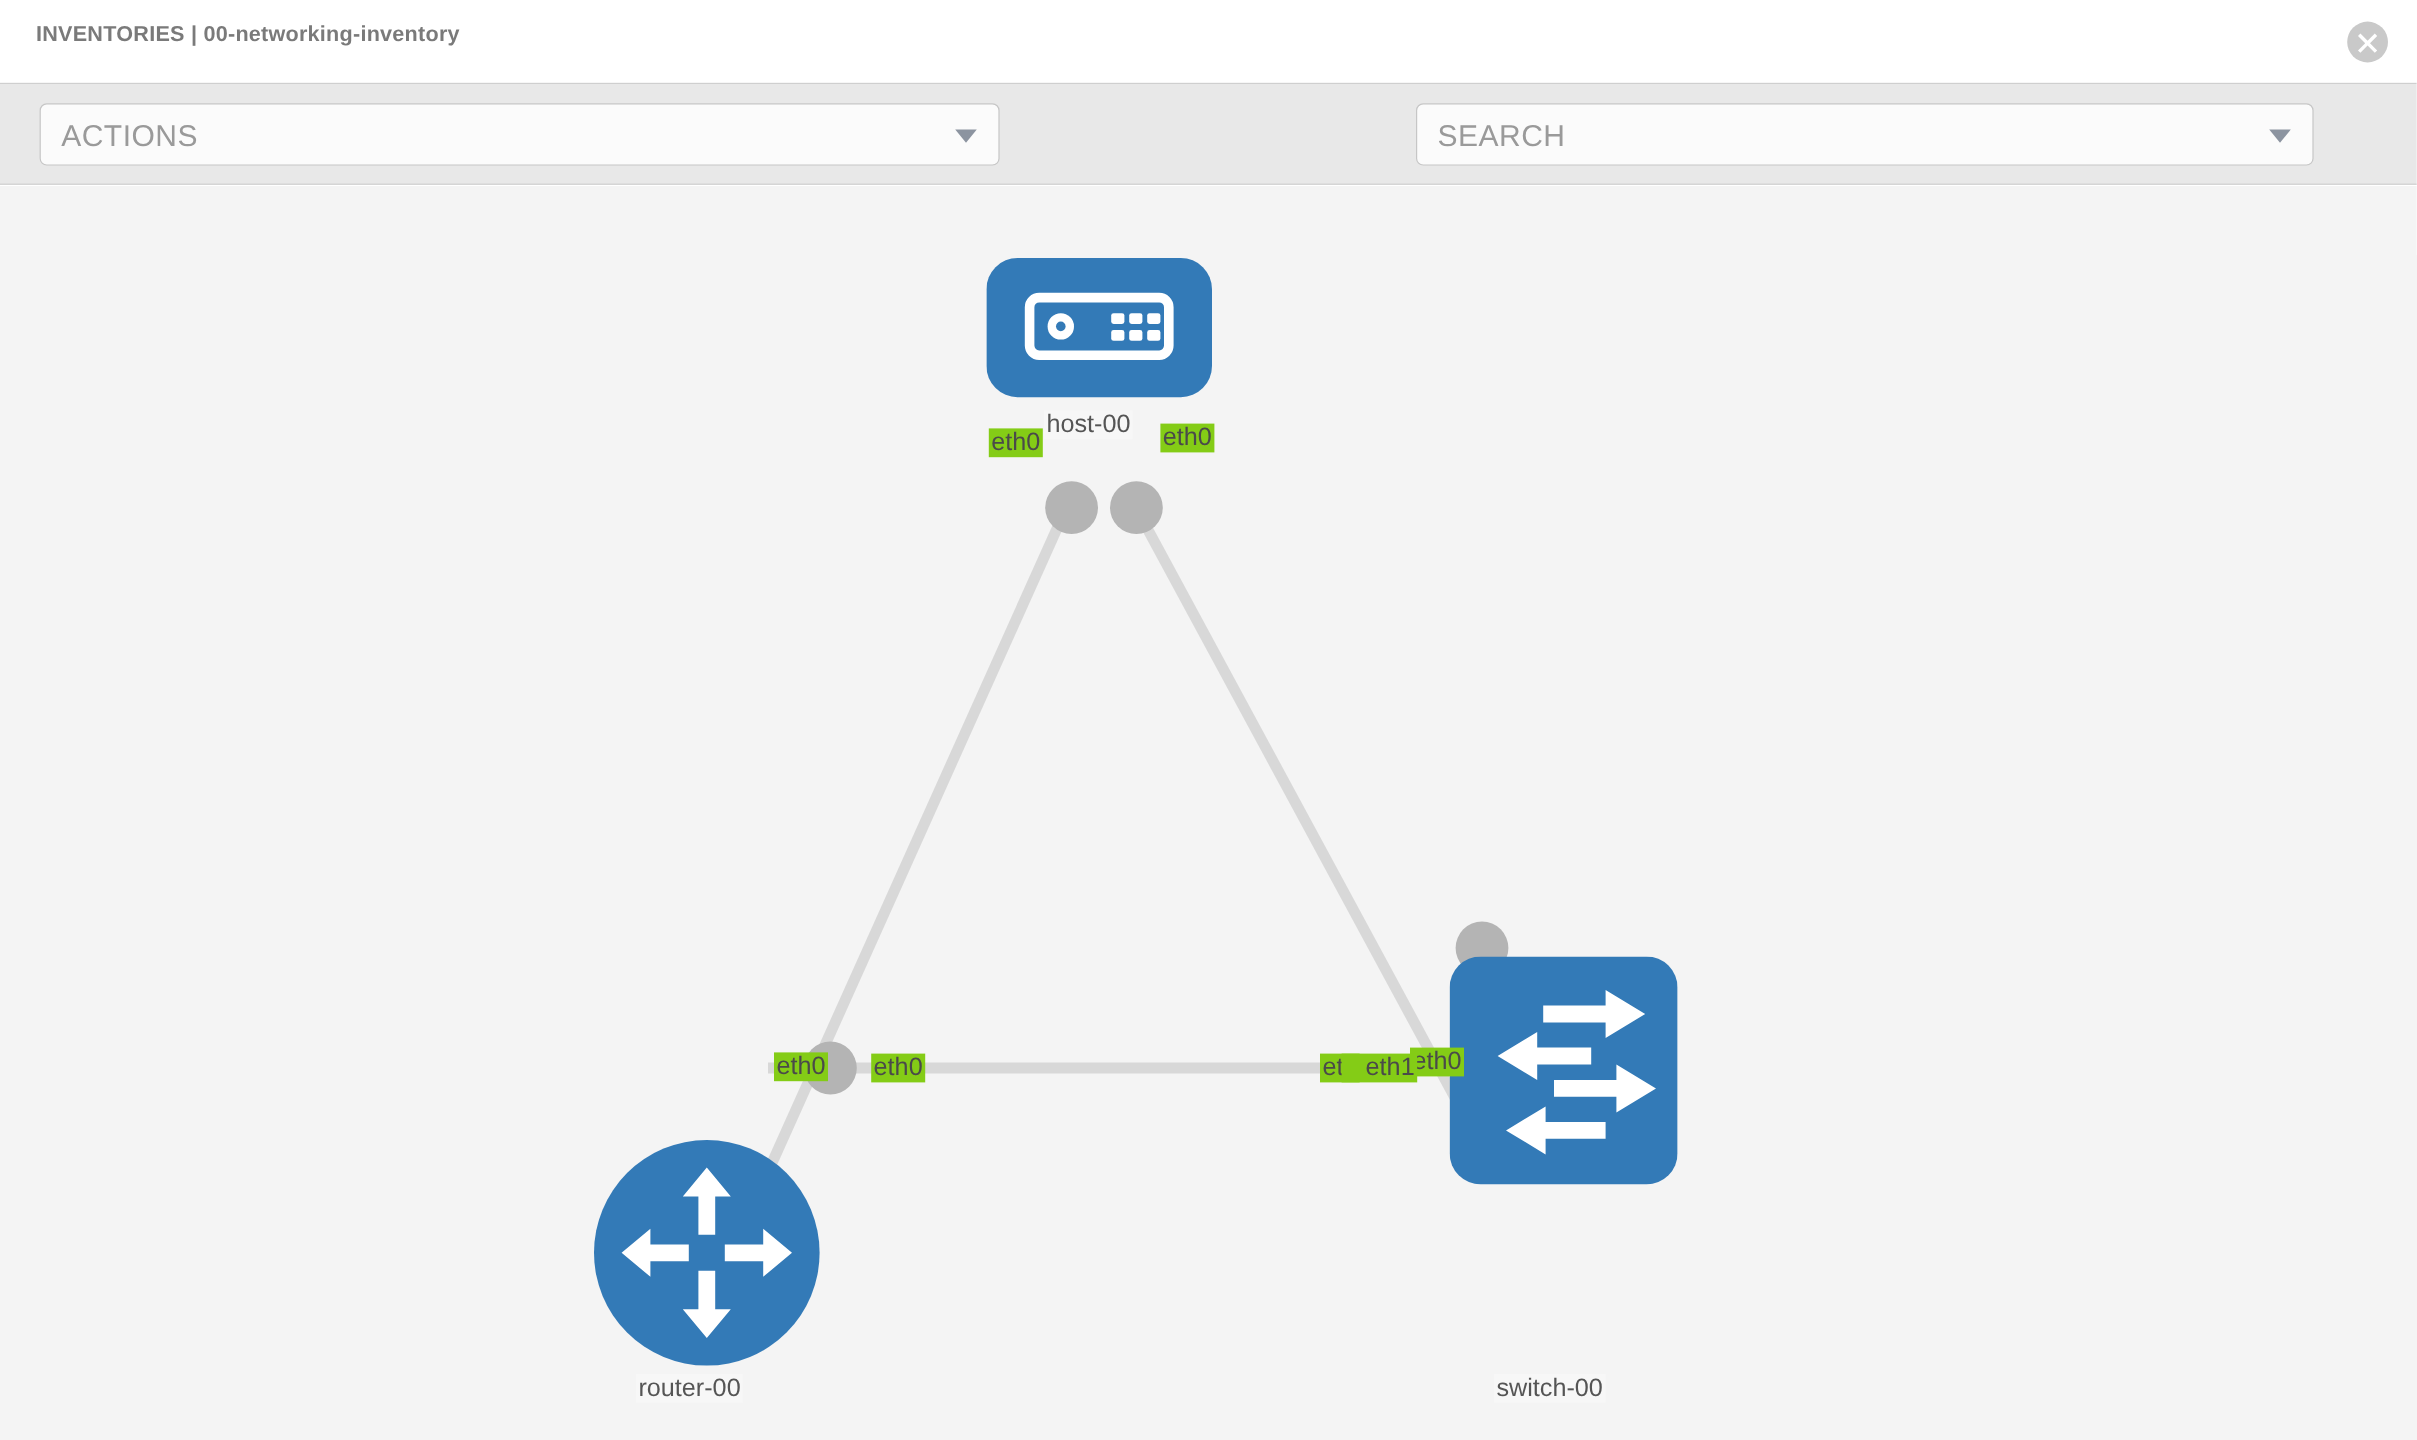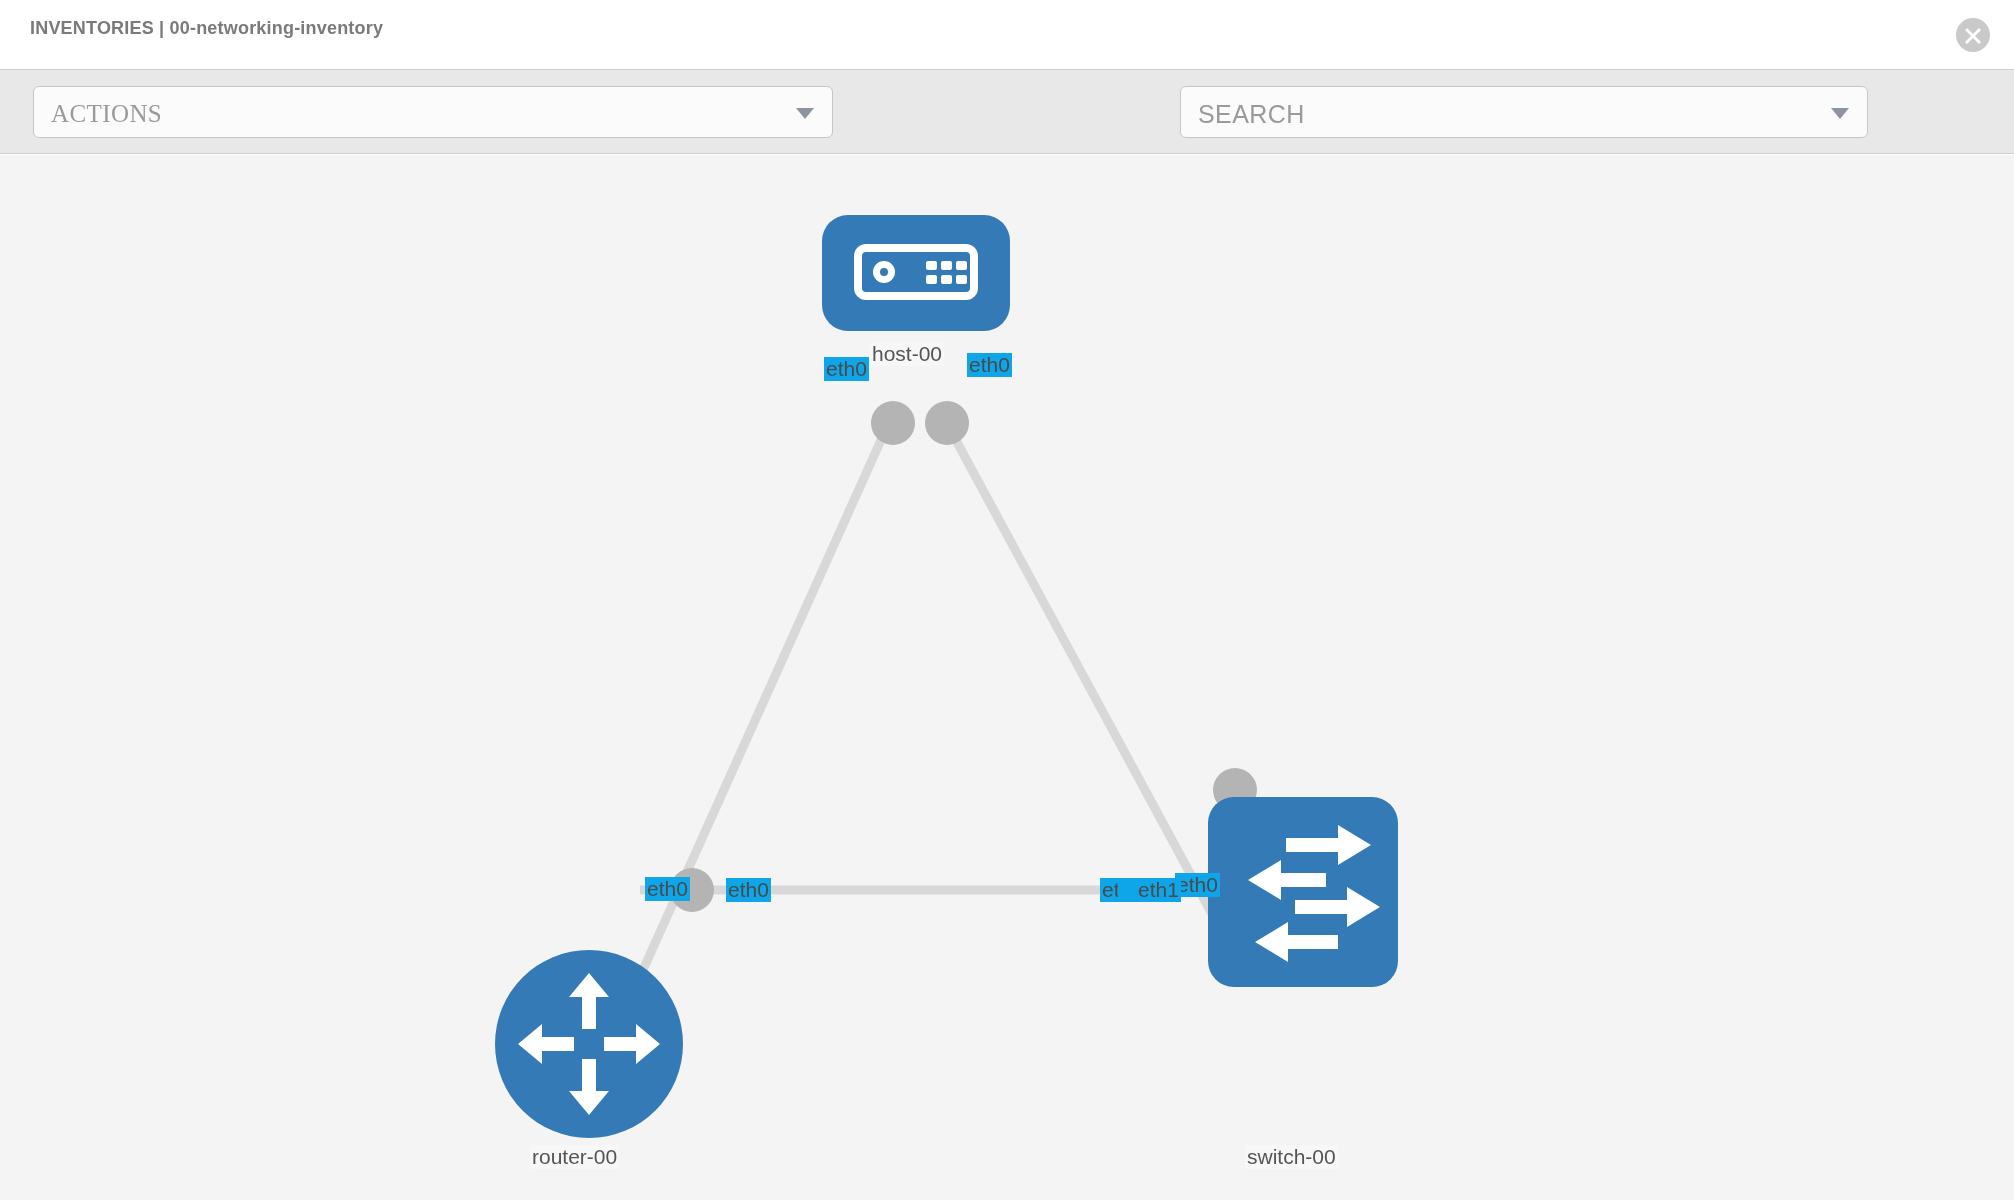--- a/index.html
+++ b/index.html
@@ -75,21 +75,21 @@
     box-sizing: border-box;
     cursor: pointer;
   }
   .actions-select .label {
     position: absolute;
     left: 17px;
     top: 13px;
     font-size: 25px;
     color: #9a9a9a;
     letter-spacing: 0.4px;
-    font-family: Liberation Serif, serif;
+    font-family: Liberation Sans, sans-serif;
   }
   .caret {
     position: absolute;
     right: 18px;
     top: 21px;
     width: 0; height: 0;
     border-left: 9px solid transparent;
     border-right: 9px solid transparent;
     border-top: 11px solid #8c94a0;
   }
@@ -101,21 +101,21 @@
     height: 42px;
     cursor: pointer;
   }
   .tool-icon.wrench { left: 1045px; top: 92px; }
   .tool-icon.key    { left: 1105px; top: 92px; }
 
   .search-select {
     position: absolute;
     left: 1180px;
     top: 16px;
-    width: 688px;
+    width: 748px;
     height: 52px;
     background: #fbfbfb;
     border: 1px solid #c6c6c6;
     border-radius: 6px;
     box-sizing: border-box;
     cursor: text;
   }
   .search-select .label {
     position: absolute;
     left: 17px;
@@ -144,21 +144,21 @@
     color: #555555;
     background: #f7f7f7;
     white-space: nowrap;
     font-family: "Liberation Sans", sans-serif;
     padding: 0 2px;
   }
   .iface-label {
     position: absolute;
     font-size: 21px;
     color: #4a4a4a;
-    background: #0ea5e9;
+    background: #84cc16;
     white-space: nowrap;
     font-family: "Liberation Sans", sans-serif;
     padding: 0 2px;
   }
 
   .node {
     position: absolute;
     cursor: pointer;
   }
 </style>

